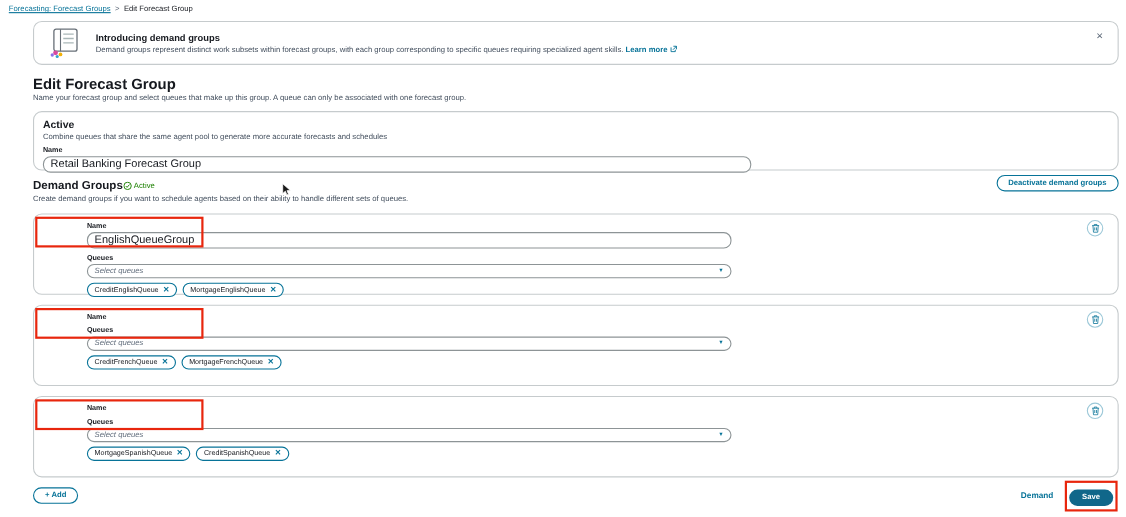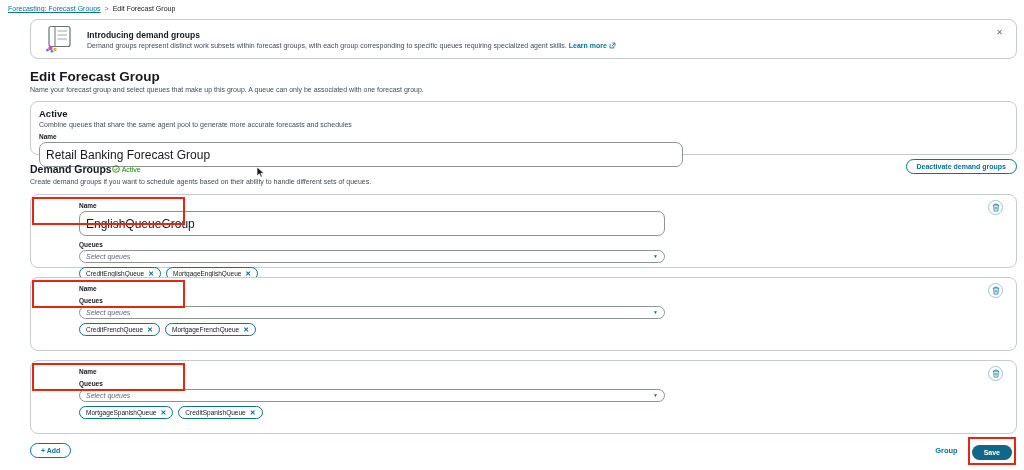--- a/index.html
+++ b/index.html
@@ -46,22 +46,22 @@
   .card{
     margin:8px 7px 0 30px;background:#fff;
     border:1px solid var(--border-gray);border-radius:8px;
     padding:6px 8px;position:relative;
   }
   .details-card{height:54px;}
   .card-title{font-size:9.5px;font-weight:bold;}
   .card-sub{font-size:7px;color:var(--text-sub);margin-top:2px;}
   .field-label{font-size:6.5px;font-weight:bold;margin-top:5px;margin-bottom:2px;}
   .text-input{
-    display:block;height:25px;border:1px solid var(--input-border);
-    border-radius:7px;font-size:12px;padding:0 6px;color:var(--text-dark);
+    display:block;height:15px;border:1px solid var(--input-border);
+    border-radius:7px;font-size:10px;padding:0 6px;color:var(--text-dark);
     font-family:"Liberation Sans",sans-serif;background:#fff;outline:none;
   }
   .w-details{width:644px;}
   .w-group{width:586px;}
   
   .dg-header{margin:8px 7px 0 30px;position:relative;}
   .dg-title-row{display:flex;align-items:center;}
   .dg-title{font-size:10.5px;font-weight:bold;}
   .dg-badge{display:flex;align-items:center;gap:2px;color:var(--active-green);font-size:7px;}
   .dg-badge svg{width:8px;height:8px;}
@@ -245,21 +245,21 @@
   <button class="trash-btn">
     <svg viewBox="0 0 10 11">
         <path d="M1 2.5 H9 M3.5 2.5 V1.2 H6.5 V2.5 M2 2.5 L2.6 10 H7.4 L8 2.5 M4 4.5 V8 M6 4.5 V8" fill="none" stroke="#077398" stroke-width="0.9"></path>
       </svg>
   </button>
 </div>
 
 <div class="footer">
   <button class="pill-btn"><span>+</span> <span>Add</span></button>
   <div class="footer-right">
-    <span class="cancel-link">Group</span>
+    <span class="cancel-link">Demand</span>
     <span class="save-wrap">
       <button class="save-btn">Save</button>
       <span class="annotation anno-save"></span>
     </span>
   </div>
 </div>
 
 <svg class="mouse-cursor" viewBox="0 0 9 13">
   <path d="M1 1 L1 10 L3.4 7.8 L4.8 11.2 L6.3 10.6 L4.9 7.3 L8 7.2 Z" fill="#1b1b1b" stroke="#fff" stroke-width="0.7"></path>
 </svg>

